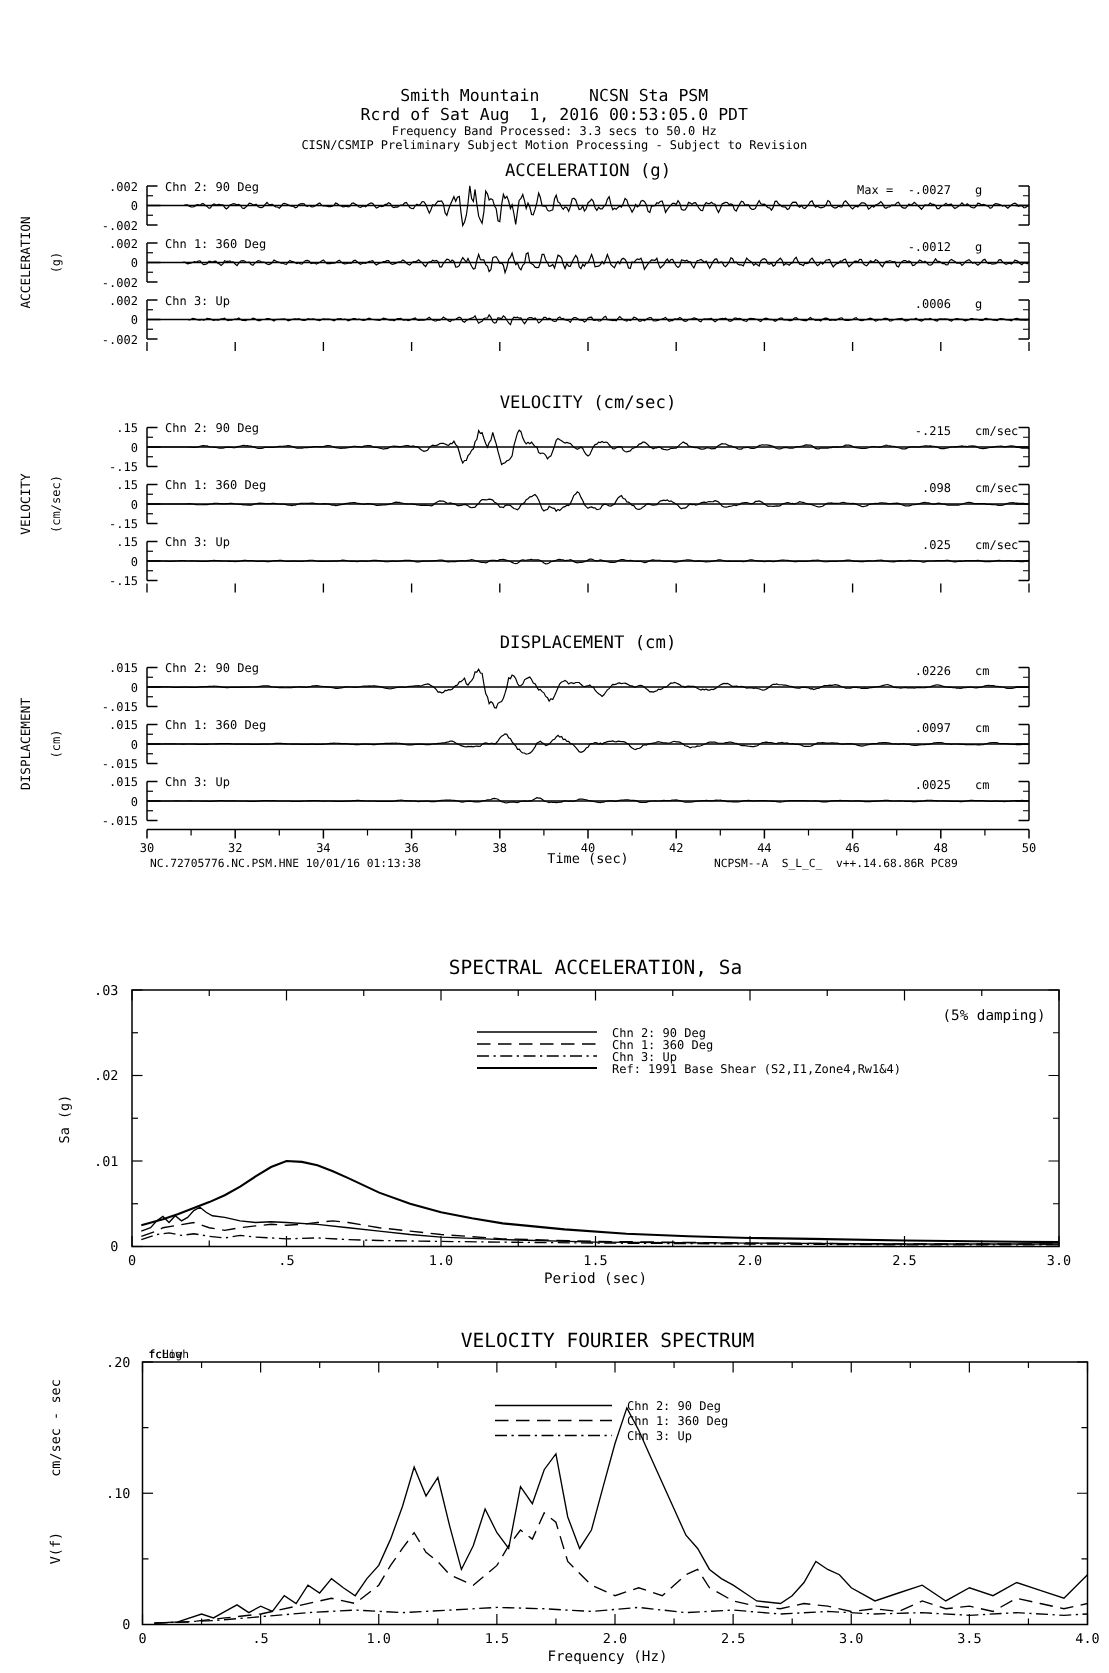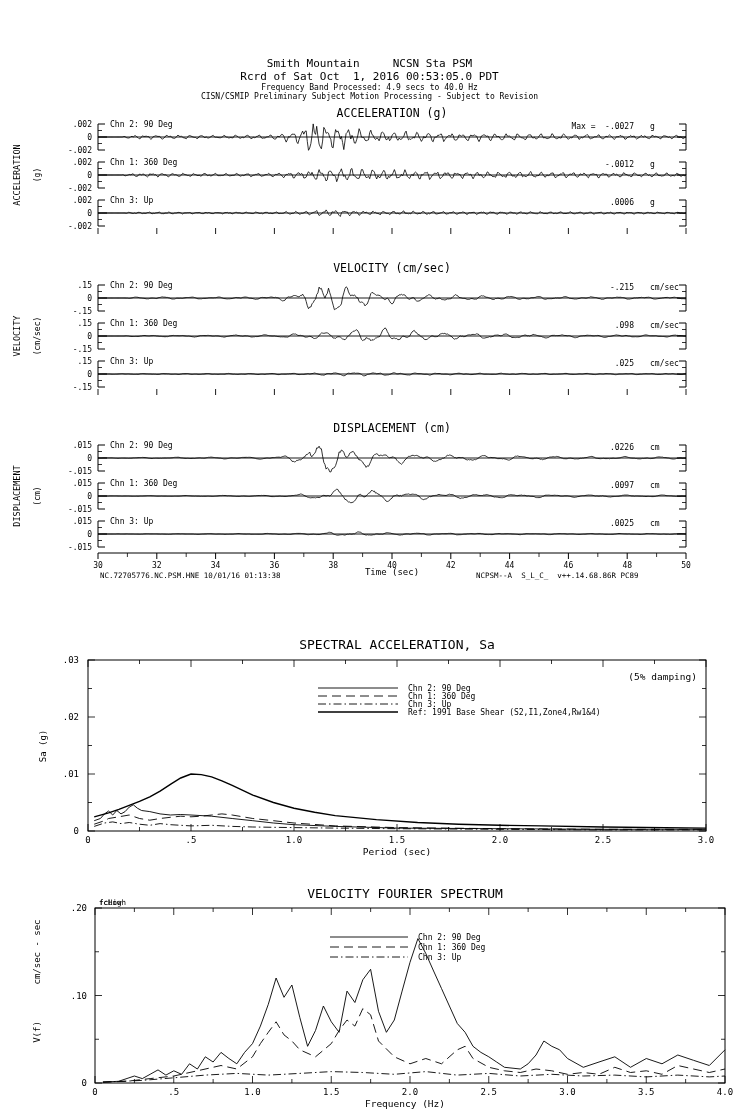--- a/index.html
+++ b/index.html
@@ -11,22 +11,22 @@
   .h-sm{font-size:8px;}
   svg{position:absolute;left:0;top:0;}
   svg text{font-family:"DejaVu Sans Mono","Liberation Mono",monospace;fill:#000;white-space:pre;}
 </style>
 </head>
 <body>
 
 <div class="page">
   <div class="hdr">
     <div class="h-lg">Smith Mountain     NCSN Sta PSM</div>
-    <div class="h-lg">Rcrd of Sat Oct  1, 2016 00:53:05.0 PDT</div>
-    <div class="h-sm">Frequency Band Processed: 4.9 secs to 40.0 Hz</div>
+    <div class="h-lg">Rcrd of Sat Aug  1, 2016 00:53:05.0 PDT</div>
+    <div class="h-sm">Frequency Band Processed: 3.3 secs to 50.0 Hz</div>
     <div class="h-sm">CISN/CSMIP Preliminary Subject Motion Processing - Subject to Revision</div>
   </div>
   <svg id="cv" width="739" height="1115" viewBox="0 0 739 1115">
       <text x="392" y="117" font-size="11.5" text-anchor="middle" xml:space="preserve">ACCELERATION (g)</text>
       <text x="20" y="175" font-size="8.5" text-anchor="middle" transform="rotate(-90 20 175)" xml:space="preserve">ACCELERATION</text>
       <text x="40" y="175" font-size="8" text-anchor="middle" transform="rotate(-90 40 175)" xml:space="preserve">(g)</text>
       <line x1="98" y1="124" x2="98" y2="150" stroke="#000000" stroke-width="1"></line>
       <line x1="98" y1="124" x2="105" y2="124" stroke="#000000" stroke-width="1"></line>
       <line x1="98" y1="130.5" x2="102" y2="130.5" stroke="#000000" stroke-width="0.8"></line>
       <line x1="98" y1="137" x2="107" y2="137" stroke="#000000" stroke-width="1"></line>

